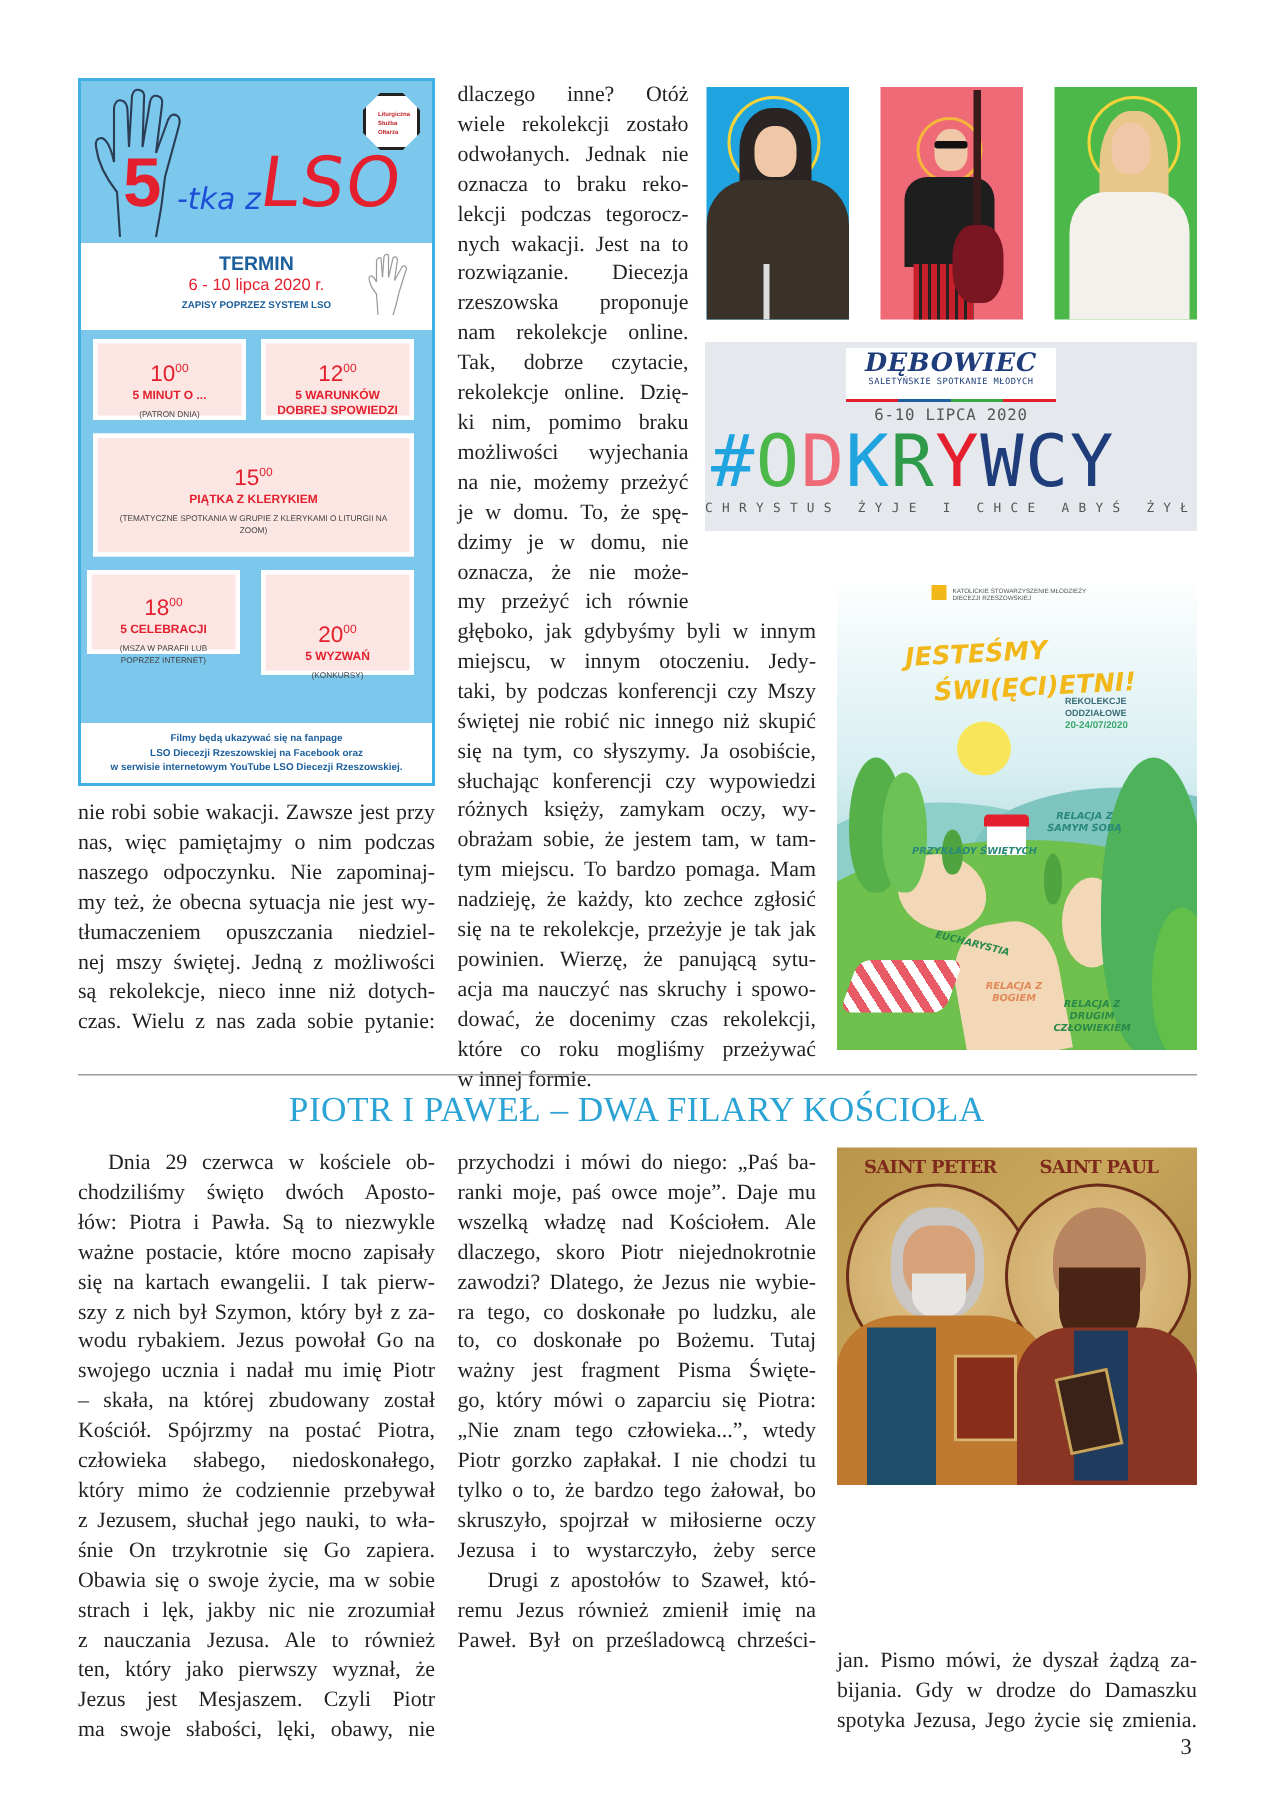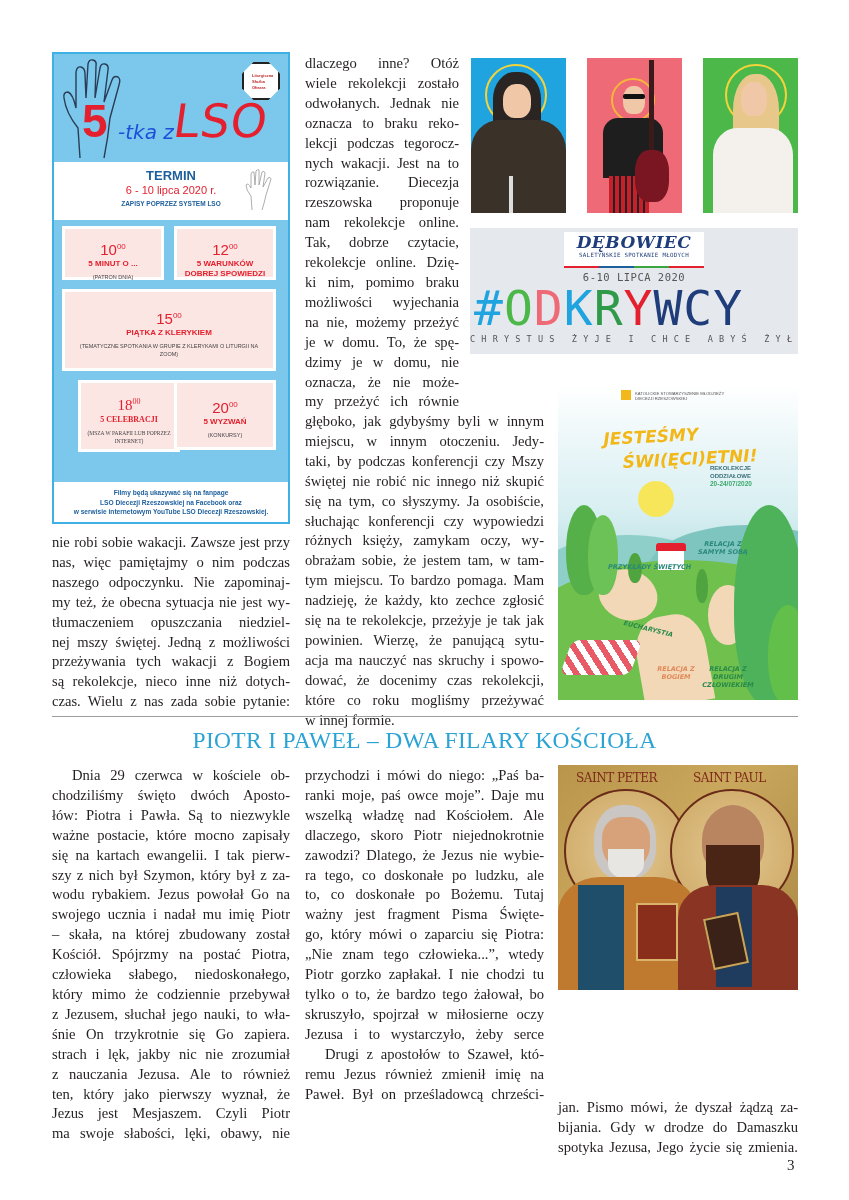--- a/index.html
+++ b/index.html
@@ -63,21 +63,21 @@
   .tree { position: absolute; border-radius: 50% 50% 45% 45%; }
   .path { position: absolute; background: #f3d8b8; }
   .lbl { position: absolute; font-family: "DejaVu Sans", sans-serif; font-size: 6.5px; line-height: 8px; text-align: center; font-style: italic; font-weight: bold; }
 
   
   #divider { left: 52px; top: 716px; width: 746px; height: 1px; background: #9d9d9d; }
   #heading { left: 0; top: 727px; width: 849px; text-align: center; font-family: "Liberation Serif", serif; font-size: 23.5px; color: #2ba3d4; letter-spacing: 0.3px; }
 
   
   #icon { left: 558px; top: 765px; width: 240px; height: 225px; overflow: hidden; background: linear-gradient(135deg,#b8954a 0%, #c9a75c 40%, #a98543 100%); }
-  #icon .title { position: absolute; top: 6px; font-family: "DejaVu Serif", serif; font-size: 12px; color: #7e2a1a; font-weight: normal; letter-spacing: -0.5px; }
+  #icon .title { position: absolute; top: 6px; font-family: "DejaVu Serif", serif; font-size: 12px; color: #7e2a1a; font-weight: bold; letter-spacing: -0.5px; }
   #icon .nimbus { position: absolute; border-radius: 50%; border: 2px solid #6a2a18; background: radial-gradient(circle,#e4c890 0%, #d2b070 70%); }
 
   #pagenum { left: 787px; top: 1157px; font-size: 15px; color: #231f20; }
 </style>
 </head>
 <body>
 
 <div id="lso" class="abs">
   <div class="head">
     <svg class="hand" viewBox="0 0 80 106">
@@ -107,45 +107,44 @@
   </div>
   <div class="slot" style="left:120px;top:172px;width:102px;height:54px;">
     <div class="time"><span>12</span><sup>00</sup></div>
     <div class="name">5 WARUNKÓW DOBREJ SPOWIEDZI</div>
   </div>
   <div class="slot" style="left:8px;top:235px;width:214px;height:82px;">
     <div class="time" style="margin-top:18px"><span>15</span><sup>00</sup></div>
     <div class="name">PIĄTKA Z KLERYKIEM</div>
     <div class="sub">(TEMATYCZNE SPOTKANIA W GRUPIE Z KLERYKAMI O LITURGII NA ZOOM)</div>
   </div>
-  <div class="slot" style="left:24px;top:326px;width:102px;height:72px;font-family:Liberation Serif, serif;">
+  <div class="slot" style="left:4px;top:326px;width:102px;height:56px;">
     <div class="time" style="margin-top:14px"><span>18</span><sup>00</sup></div>
     <div class="name">5 CELEBRACJI</div>
     <div class="sub">(MSZA W PARAFII LUB POPRZEZ INTERNET)</div>
   </div>
   <div class="slot" style="left:120px;top:326px;width:102px;height:70px;">
-    <div class="time" style="margin-top:16px"><span>20</span><sup>00</sup></div>
+    <div class="time" style="margin-top:32px"><span>20</span><sup>00</sup></div>
     <div class="name">5 WYZWAŃ</div>
     <div class="sub">(KONKURSY)</div>
   </div>
   <div class="foot">
     <div>Filmy będą ukazywać się na fanpage</div>
     <div>LSO Diecezji Rzeszowskiej na Facebook oraz</div>
     <div>w serwisie internetowym YouTube LSO Diecezji Rzeszowskiej.</div>
   </div>
 </div>
 
 <div class="abs txt" style="left:52px;top:533px;width:238px;">
   <span class="ln">nie robi sobie wakacji. Zawsze jest przy</span>
   <span class="ln">nas, więc pamiętajmy o nim podczas</span>
   <span class="ln">naszego odpoczynku. Nie zapominaj-</span>
   <span class="ln">my też, że obecna sytuacja nie jest wy-</span>
   <span class="ln">tłumaczeniem opuszczania niedziel-</span>
   <span class="ln">nej mszy świętej. Jedną z możliwości</span>
-  <span class="ln">przeżywania tych wakacji z Bogiem</span>
   <span class="ln">są rekolekcje, nieco inne niż dotych-</span>
   <span class="ln">czas. Wielu z nas zada sobie pytanie:</span>
 </div>
 
 <div class="abs txt" style="left:305px;top:54px;width:154px;">
   <span class="ln">dlaczego inne? Otóż</span>
   <span class="ln">wiele rekolekcji zostało</span>
   <span class="ln">odwołanych. Jednak nie</span>
   <span class="ln">oznacza to braku reko-</span>
   <span class="ln">lekcji podczas tegorocz-</span>
@@ -246,21 +245,21 @@
   <div class="tree" style="left:8px;top:120px;width:36px;height:90px;background:#56b04a;"></div>
   <div class="tree" style="left:30px;top:130px;width:30px;height:80px;background:#6cc256;"></div>
   <div class="tree" style="left:70px;top:168px;width:14px;height:30px;background:#4fa43f;"></div>
   <div class="tree" style="left:138px;top:184px;width:12px;height:34px;background:#4fa43f;"></div>
   <div class="tree" style="left:176px;top:120px;width:70px;height:200px;background:#4db25a;"></div>
   <div class="tree" style="left:210px;top:220px;width:40px;height:100px;background:#62bf4a;"></div>
   <div class="hill" style="left:8px;top:255px;width:70px;height:35px;background:repeating-linear-gradient(45deg,#e85a66 0 5px,#fff 5px 10px);border-radius:8px;transform:skewX(-20deg);"></div>
   <div class="lbl" style="left:50px;top:178px;color:#2a8a7a;">PRZYKŁADY ŚWIĘTYCH</div>
   <div class="lbl" style="left:140px;top:155px;width:50px;color:#2a8a7a;">RELACJA Z SAMYM SOBĄ</div>
   <div class="lbl" style="left:65px;top:240px;color:#2a8a4a;transform:rotate(14deg);">EUCHARYSTIA</div>
-  <div class="lbl" style="left:96px;top:280px;width:44px;color:#e08a5a;">RELACJA Z BOGIEM</div>
+  <div class="lbl" style="left:96px;top:268px;width:44px;color:#e08a5a;">RELACJA Z BOGIEM</div>
   <div class="lbl" style="left:140px;top:280px;width:60px;color:#2a8a4a;">RELACJA Z DRUGIM CZŁOWIEKIEM</div>
 </div>
 
 <div id="divider" class="abs"></div>
 <div id="heading" class="abs">PIOTR I PAWEŁ – DWA FILARY KOŚCIOŁA</div>
 
 <div class="abs txt" style="left:52px;top:766px;width:238px;">
   <span class="ln" style="padding-left:20px">Dnia 29 czerwca w kościele ob-</span>
   <span class="ln">chodziliśmy święto dwóch Aposto-</span>
   <span class="ln">łów: Piotra i Pawła. Są to niezwykle</span>
@@ -268,20 +267,21 @@
   <span class="ln">się na kartach ewangelii. I tak pierw-</span>
   <span class="ln">szy z nich był Szymon, który był z za-</span>
   <span class="ln">wodu rybakiem. Jezus powołał Go na</span>
   <span class="ln">swojego ucznia i nadał mu imię Piotr</span>
   <span class="ln">– skała, na której zbudowany został</span>
   <span class="ln">Kościół. Spójrzmy na postać Piotra,</span>
   <span class="ln">człowieka słabego, niedoskonałego,</span>
   <span class="ln">który mimo że codziennie przebywał</span>
   <span class="ln">z Jezusem, słuchał jego nauki, to wła-</span>
   <span class="ln">śnie On trzykrotnie się Go zapiera.</span>
+  <span class="ln">Obawia się o swoje życie, ma w sobie</span>
   <span class="ln">strach i lęk, jakby nic nie zrozumiał</span>
   <span class="ln">z nauczania Jezusa. Ale to również</span>
   <span class="ln">ten, który jako pierwszy wyznał, że</span>
   <span class="ln">Jezus jest Mesjaszem. Czyli Piotr</span>
   <span class="ln">ma swoje słabości, lęki, obawy, nie</span>
 </div>
 
 <div class="abs txt" style="left:305px;top:766px;width:239px;">
   <span class="ln">przychodzi i mówi do niego: „Paś ba-</span>
   <span class="ln">ranki moje, paś owce moje”. Daje mu</span>

